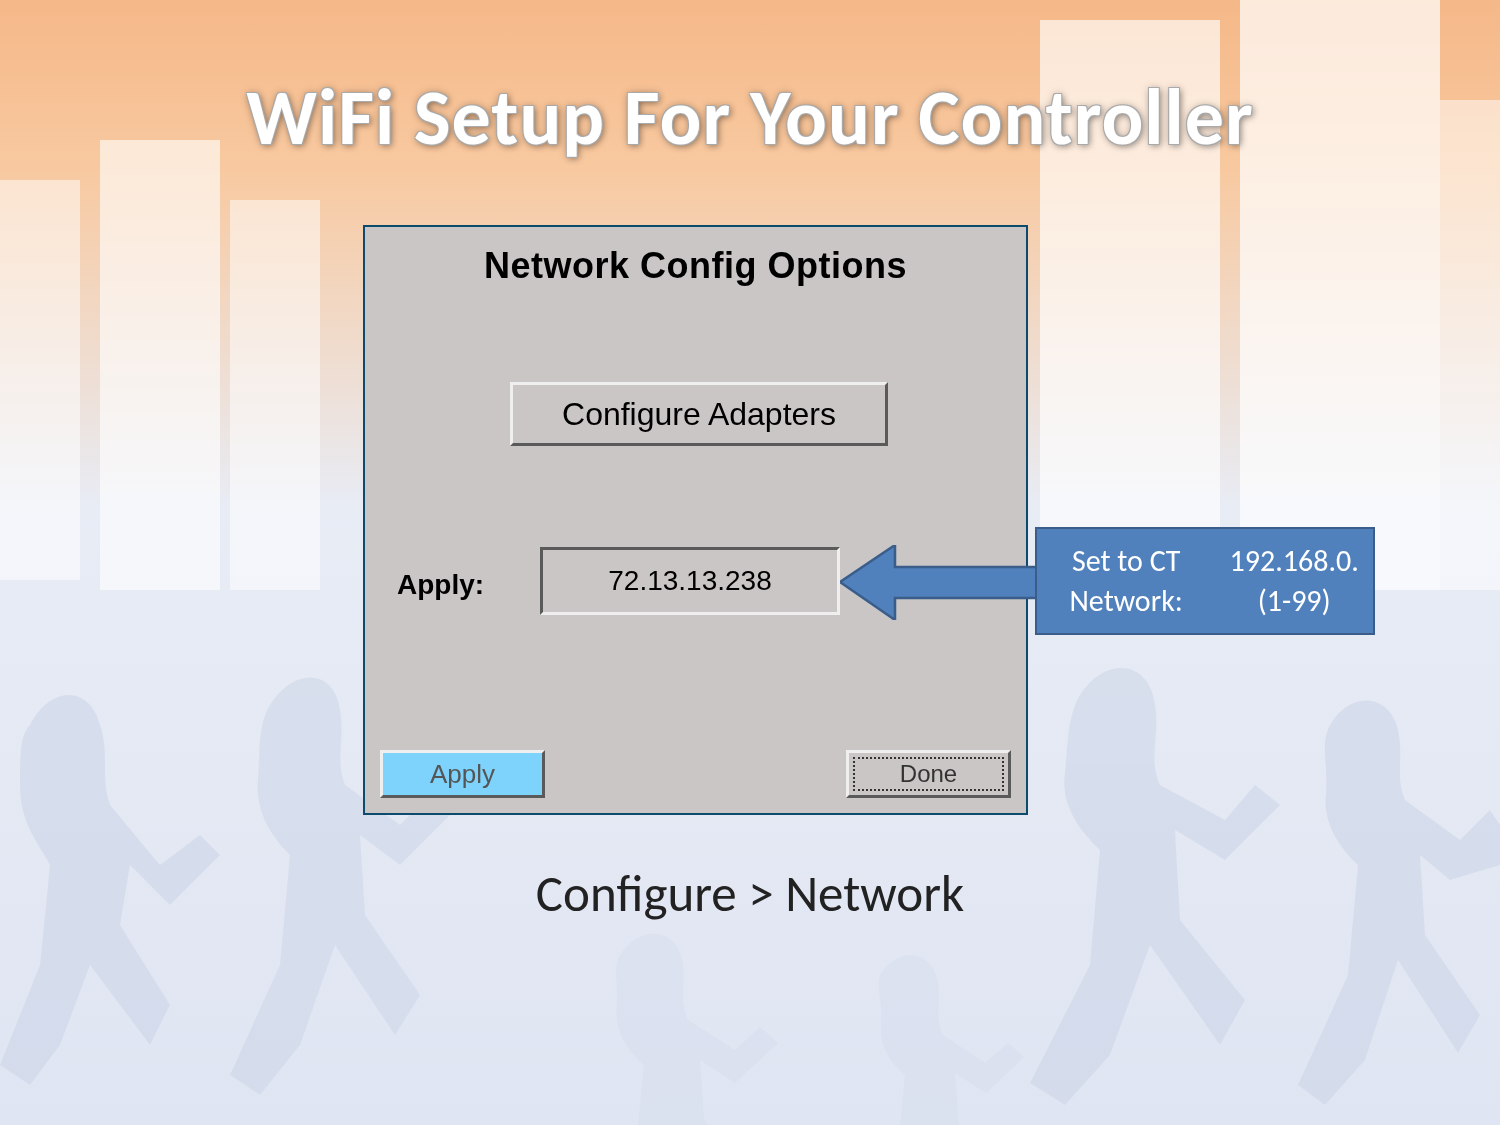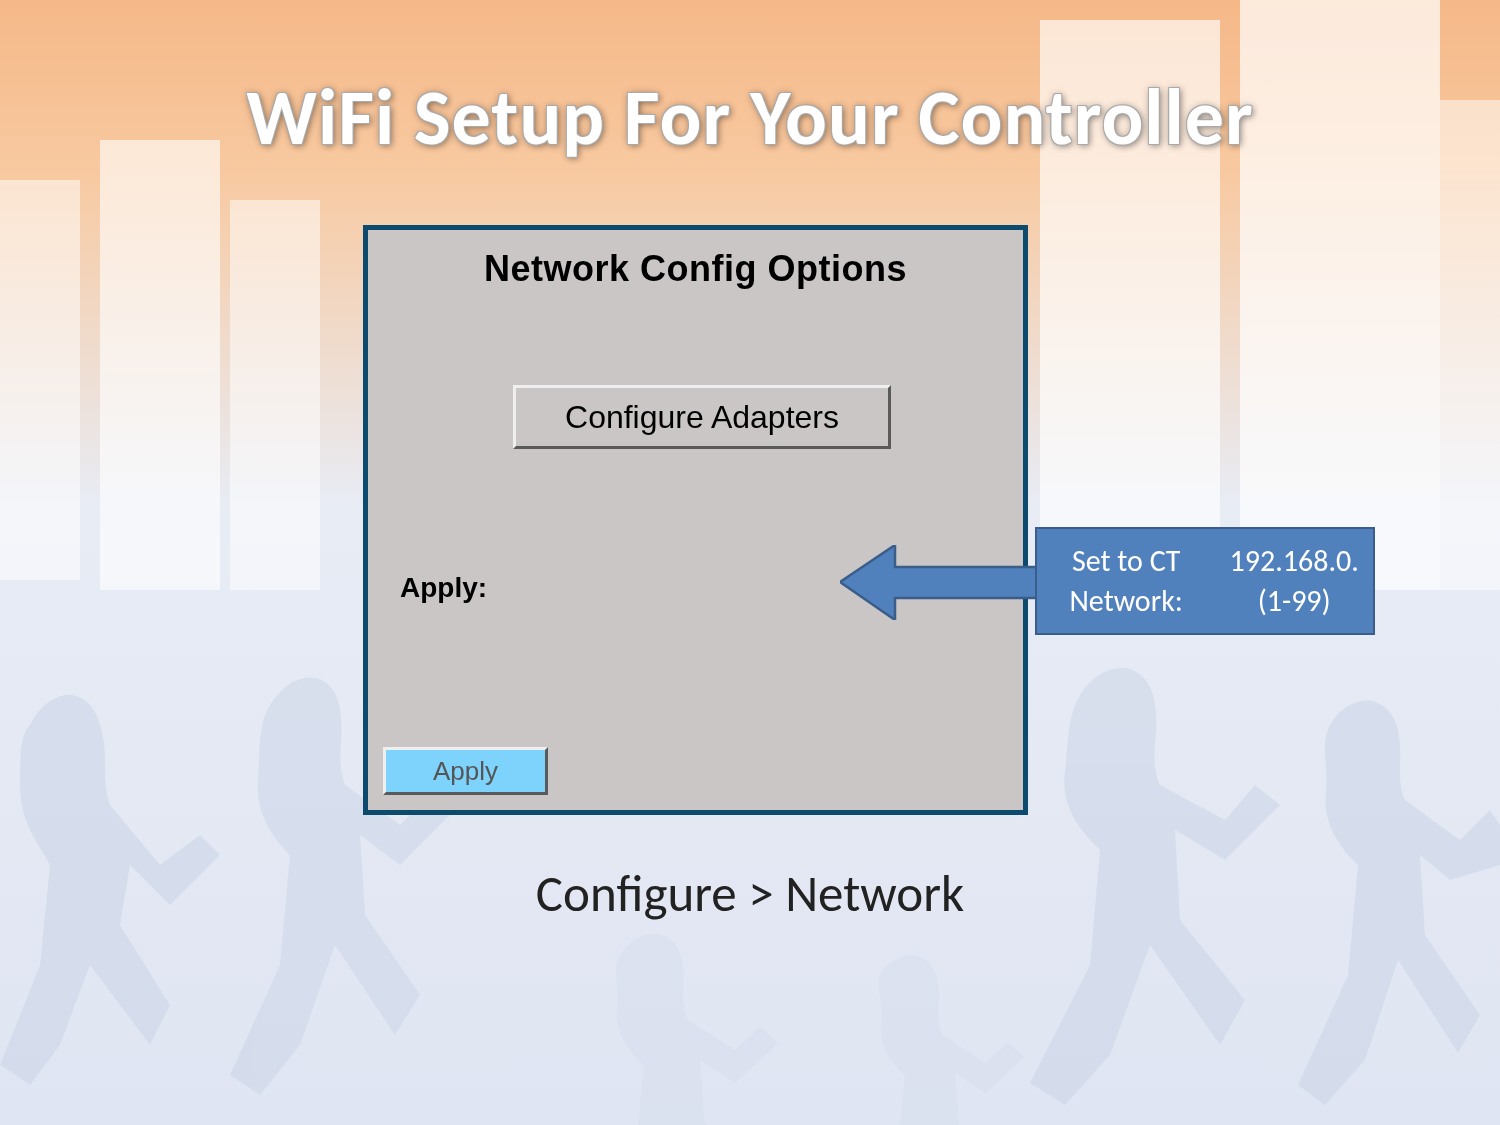--- a/index.html
+++ b/index.html
@@ -74,21 +74,21 @@
     }
     
     
     .dialog {
       position: absolute;
       left: 363px;
       top: 225px;
       width: 665px;
       height: 590px;
       background: #cac6c5;
-      border: 5px solid #0c4a6e;
+      border: 2px solid #0c4a6e;
       font-family: "Comic Sans MS", Verdana, sans-serif;
     }
     
     .dialog-title {
       text-align: center;
       font-size: 36px;
       font-weight: bold;
       color: #000;
       margin-top: 18px;
       letter-spacing: 0.5px;
@@ -255,23 +255,27 @@
 
 <div class="slide-title">WiFi Setup For Your Controller</div>
 
 <div class="dialog">
   <div class="dialog-title">Network Config Options</div>
 
   <div class="configure-adapters-btn">Configure Adapters</div>
 
   <div class="server-label">Apply:</div>
 
+  <input class="server-input" type="text" value="72.13.13.238" style="">
 
   <div class="apply-btn">Apply</div>
 
+  <div class="done-btn">
+    <div class="done-inner">Done</div>
+  </div>
 </div>
 
 <svg class="arrow" viewBox="0 0 200 75">
   <polygon points="0,37 55,0 55,22 200,22 200,53 55,53 55,75" fill="#5181bd" stroke="#3a5d8a" stroke-width="2.5"></polygon>
 </svg>
 
 <div class="callout">
   <span>Set to CT Network:</span>
   <span>192.168.0.(1-99)</span>
 </div>

